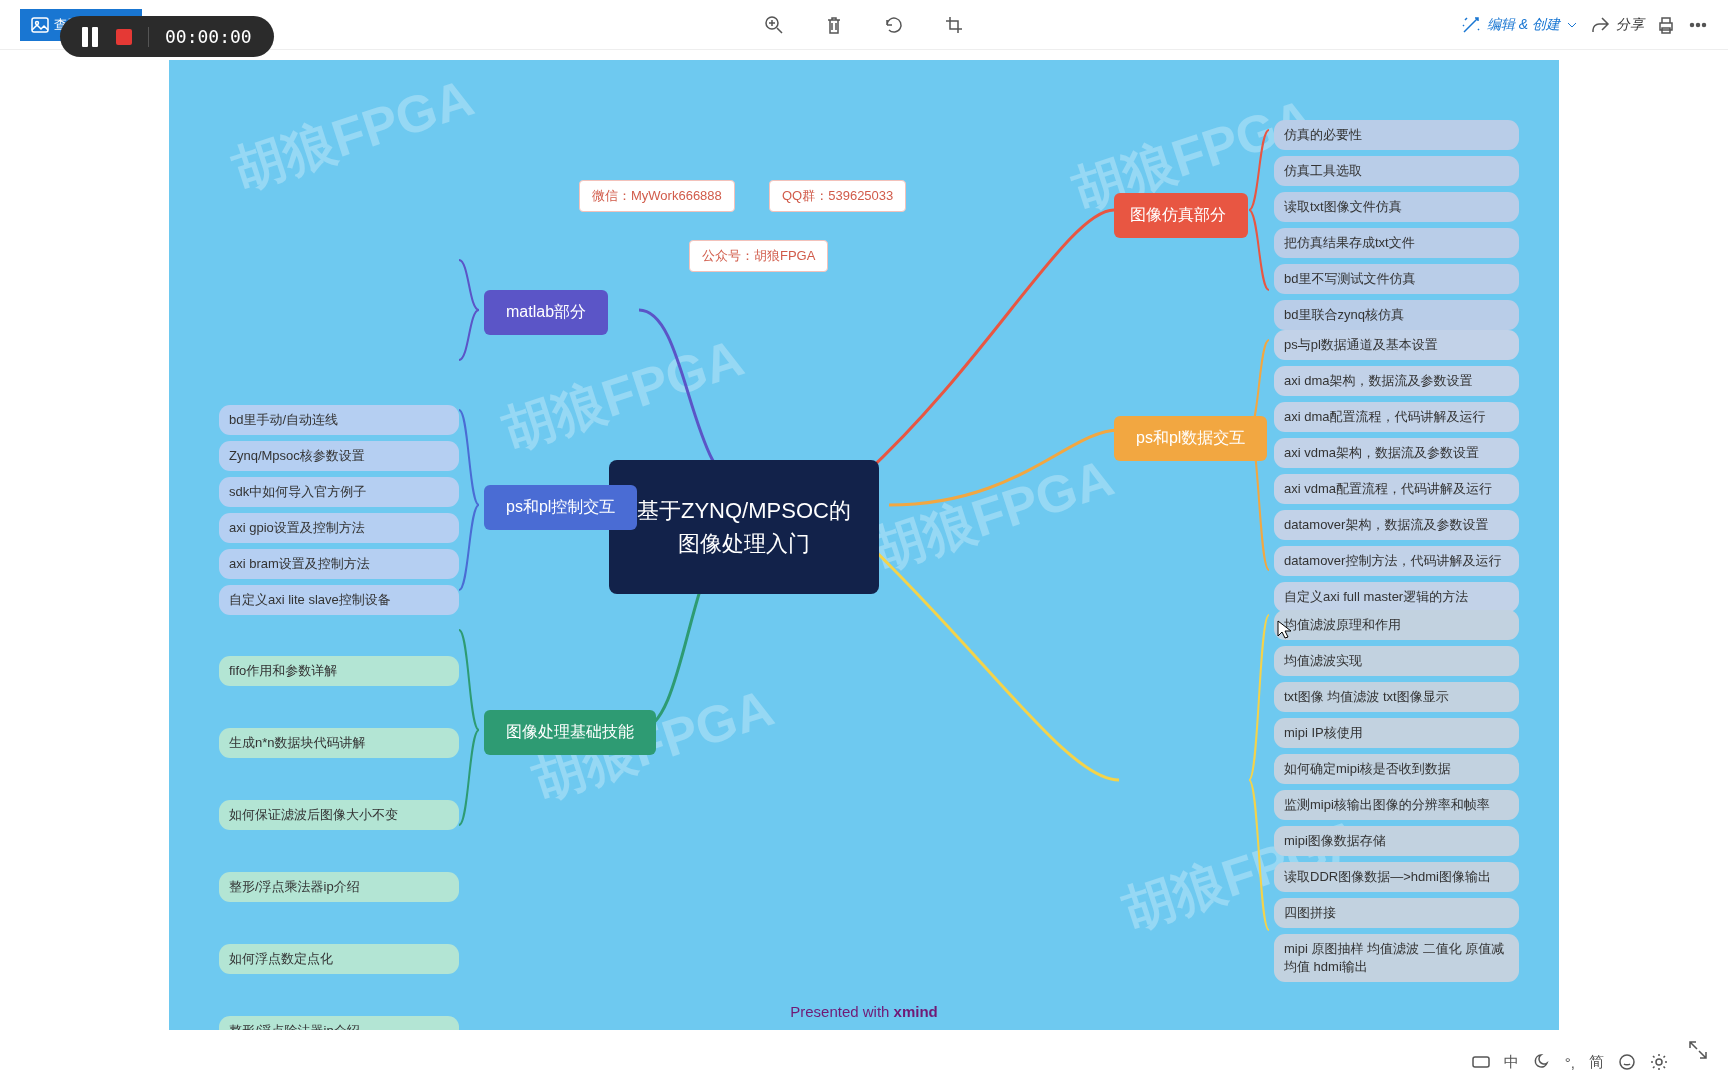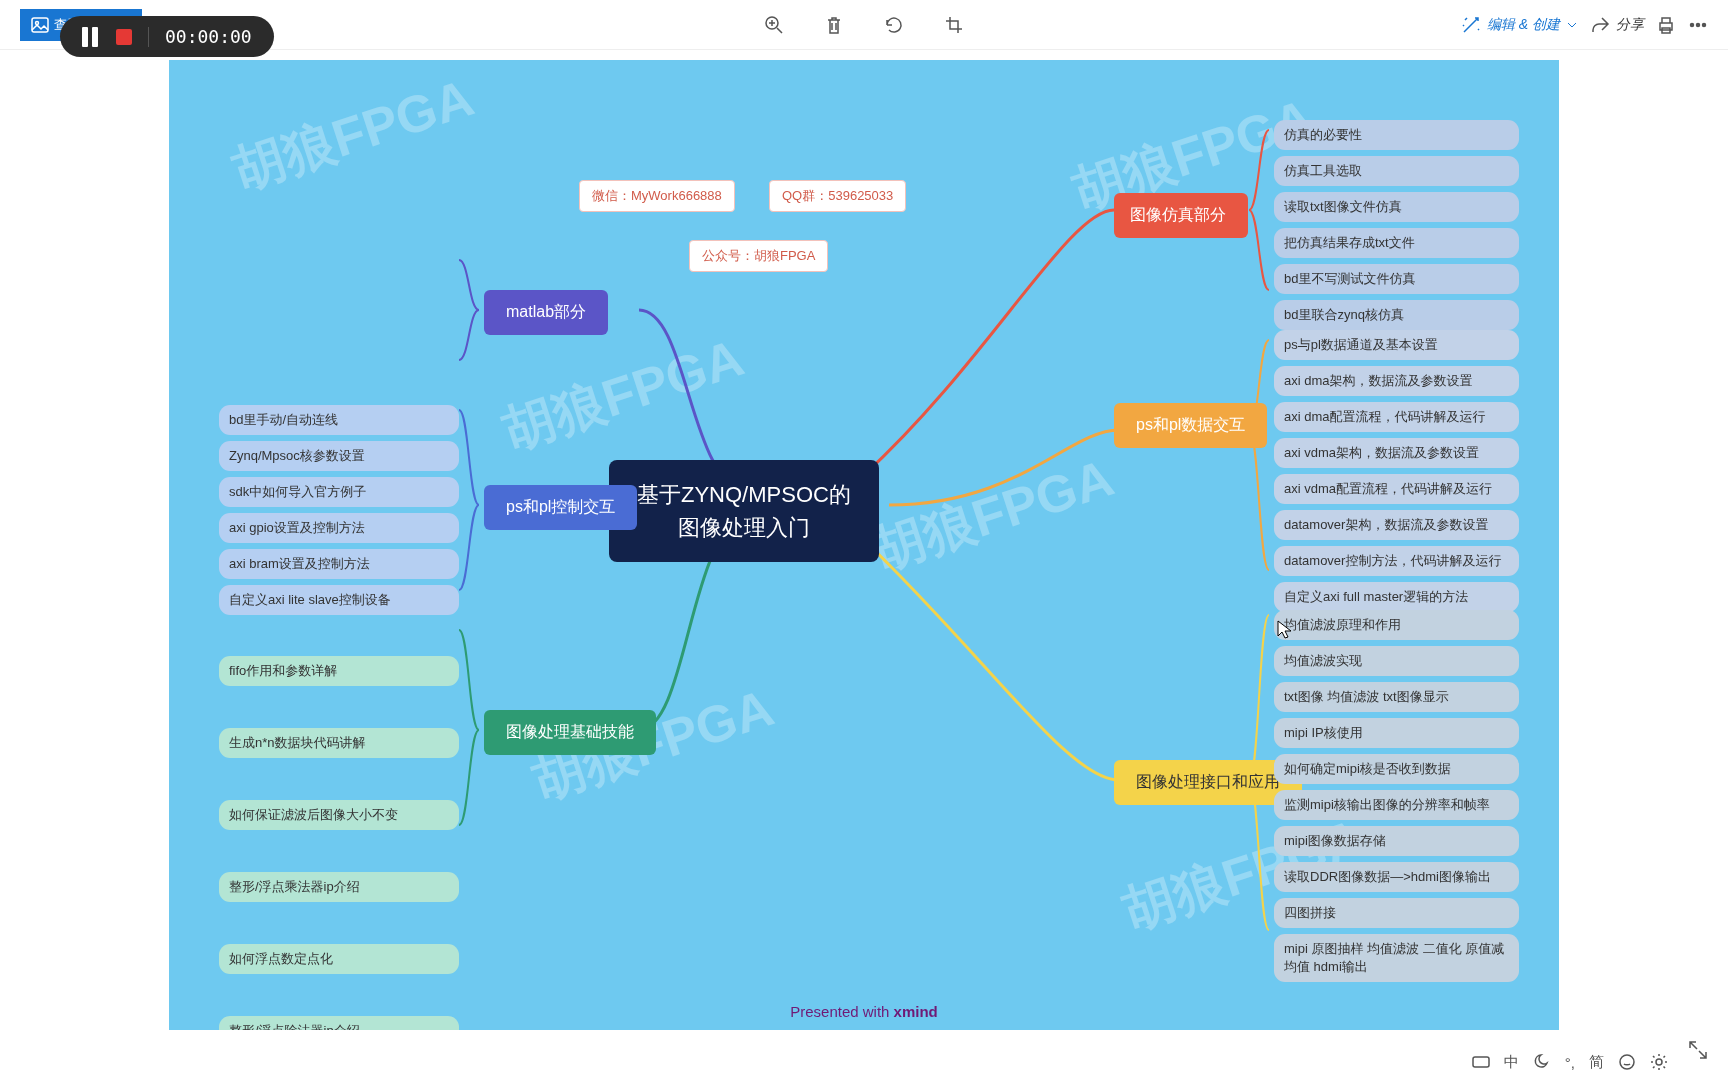--- a/index.html
+++ b/index.html
@@ -28,21 +28,21 @@
 .canvas-wrap { position: absolute; top: 50px; left: 0; right: 0; bottom: 40px; display: flex; justify-content: center; }
 .canvas { margin-top: 10px; width: 1390px; height: 970px; background: #6ec9f0; position: relative; overflow: hidden; }
 
 
 .watermark { position: absolute; color: rgba(255,255,255,0.28); font-size: 52px; font-weight: 600; transform: rotate(-18deg); white-space: nowrap; pointer-events: none; }
 
 
 .badge { position: absolute; background: #fff; border: 1px solid #f3c2bb; color: #d15b4a; font-size: 13px; padding: 6px 12px; border-radius: 4px; }
 
 
-.center-node { position: absolute; background: #12224a; color: #fff; text-align: center; font-size: 22px; line-height: 1.5; padding: 18px 28px; border-radius: 8px; }
+.center-node { position: absolute; background: #12224a; color: #fff; text-align: center; font-size: 22px; line-height: 1.5; padding: 34px 28px; border-radius: 8px; }
 
 
 .branch { position: absolute; color: #fff; font-size: 16px; padding: 12px 22px; border-radius: 6px; text-align: center; }
 .b-purple { background: #5b55c7; }
 .b-indigo { background: #4a6cd4; }
 .b-green { background: #2e9b73; }
 .b-red { background: #e85642; padding-left: 16px; }
 .b-orange { background: #f2a741; }
 .b-yellow { background: #f4d34a; color: #333; }
 
@@ -203,33 +203,32 @@
     <div class="branch b-red" style="top:133px;left:945px">图像仿真部分</div>
     <div class="leaf-col" style="top:60px;left:1105px;width:245px">
       <div class="leaf lf-red">仿真的必要性</div>
       <div class="leaf lf-red">仿真工具选取</div>
       <div class="leaf lf-red">读取txt图像文件仿真</div>
       <div class="leaf lf-red">把仿真结果存成txt文件</div>
       <div class="leaf lf-red">bd里不写测试文件仿真</div>
       <div class="leaf lf-red">bd里联合zynq核仿真</div>
     </div>
 
-    <div class="branch b-orange" style="top:343px;left:945px">ps和pl数据交互</div>
+    <div class="branch b-orange" style="top:356px;left:945px">ps和pl数据交互</div>
     <div class="leaf-col" style="top:270px;left:1105px;width:245px">
       <div class="leaf lf-orange">ps与pl数据通道及基本设置</div>
       <div class="leaf lf-orange">axi dma架构，数据流及参数设置</div>
       <div class="leaf lf-orange">axi dma配置流程，代码讲解及运行</div>
       <div class="leaf lf-orange">axi vdma架构，数据流及参数设置</div>
       <div class="leaf lf-orange">axi vdma配置流程，代码讲解及运行</div>
       <div class="leaf lf-orange">datamover架构，数据流及参数设置</div>
       <div class="leaf lf-orange">datamover控制方法，代码讲解及运行</div>
       <div class="leaf lf-orange">自定义axi full master逻辑的方法</div>
     </div>
 
-    <div class="branch b-yellow" style="top:700px;left:945px">图像处理接口和应用</div>
     <div class="leaf-col" style="top:550px;left:1105px;width:245px">
       <div class="leaf lf-yellow">均值滤波原理和作用</div>
       <div class="leaf lf-yellow">均值滤波实现</div>
       <div class="leaf lf-yellow">txt图像 均值滤波 txt图像显示</div>
       <div class="leaf lf-yellow">mipi IP核使用</div>
       <div class="leaf lf-yellow">如何确定mipi核是否收到数据</div>
       <div class="leaf lf-yellow">监测mipi核输出图像的分辨率和帧率</div>
       <div class="leaf lf-yellow">mipi图像数据存储</div>
       <div class="leaf lf-yellow">读取DDR图像数据—&gt;hdmi图像输出</div>
       <div class="leaf lf-yellow">四图拼接</div>

